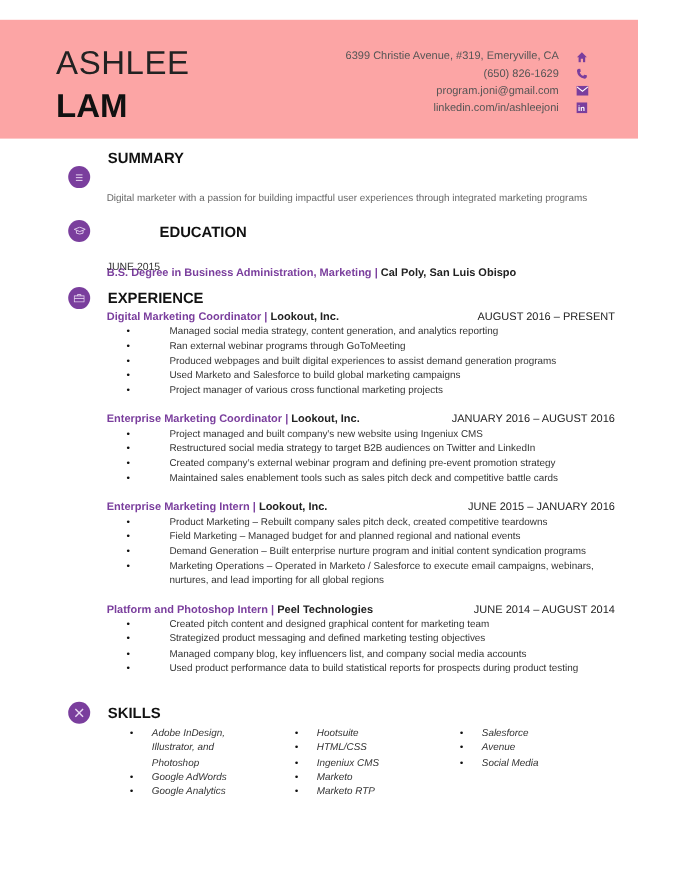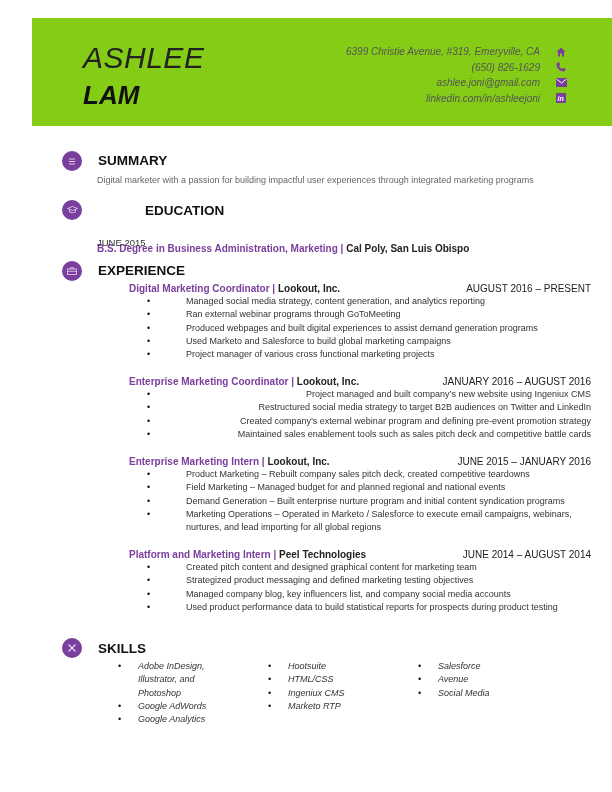--- a/index.html
+++ b/index.html
@@ -1,30 +1,30 @@
 <!DOCTYPE html>
 <html><head>
 <meta charset="utf-8">
 <style>
   html, body { margin:0; padding:0; background:#ffffff; }
   body { width:612px; height:792px; position:relative; font-family:"Liberation Sans", sans-serif; color:#222; overflow:hidden; }
-  .header { position:absolute; left:32px; top:18px; width:580px; height:108px; background:#84cc16;font-style:italic; }
+  .header { position:absolute; left:0; top:18px; width:580px; height:108px; background:#fca5a5; }
   .name-first { position:absolute; left:51px; top:23px; font-size:30px; font-weight:300; color:#222; letter-spacing:0.5px; }
-  .name-last { position:absolute; left:51px; top:62px; font-size:26px; font-weight:700; color:#111; }
+  .name-last { position:absolute; left:51px; top:62px; font-size:30px; font-weight:700; color:#111; }
   .contact { position:absolute; right:44px; top:26px; text-align:right; font-size:10px; color:#555; line-height:15.5px; }
   .contact-row { display:flex; justify-content:flex-end; align-items:center; }
   .cicon { width:14px; margin-left:14px; display:inline-flex; justify-content:center; color:#7a3e9d; }
   .section-icon { position:absolute; left:62px; width:20px; height:20px; border-radius:50%; background:#7a3e9d; display:flex; align-items:center; justify-content:center; }
   .section-title { position:absolute; left:98px; font-size:13.5px; font-weight:700; color:#111; }
   .summary-text { position:absolute; left:97px; top:175px; font-size:9px; color:#666; }
   .edu-degree { position:absolute; left:97px; top:223px; font-size:10px; font-weight:700;margin-top:20px; }
   .purple { color:#7a3e9d; }
   .dark { color:#222; }
   .edu-date { position:absolute; left:97px; top:237px; font-size:9.5px; color:#333; }
-  .job { position:absolute; left:97px; width:462px;margin-left:32px; }
+  .job { position:absolute; left:97px; width:462px; }
   .job-head { display:flex; justify-content:space-between; font-size:10px; font-weight:700; }
   .job-date { font-weight:400; font-size:10px; color:#222; }
   .job ul { margin:1px 0 0 0; padding:0 0 0 33px; list-style:none; }
   .job li { position:relative; font-size:9px; color:#333; line-height:13.3px;padding-left:24px; }
   .job li::before { content:"•"; position:absolute; left:-15px; color:#111; }
   .skills { position:absolute; left:118px; top:660px; display:flex;font-style:italic; }
   .skills ul { list-style:none; margin:0; padding:0; }
   .skills li { position:relative; padding-left:20px; font-size:9px; color:#333; line-height:13.3px; }
   .skills li::before { content:"•"; position:absolute; left:0; color:#111; }
   .sk1 { width:150px; } .sk2 { width:150px; } .sk3 { width:140px; }
@@ -46,21 +46,21 @@
     </div>
     <div class="contact-row">
       <span>(650) 826-1629</span>
       <span class="cicon">
         <svg width="10" height="10" viewBox="0 0 10 10">
             <path d="M2 0.5 L3.5 0.5 L4 3 L3 3.8 Q4 6 6.2 7 L7 6 L9.5 6.5 L9.5 8 Q9 9.5 7.5 9.5 Q1 8.5 0.5 2.5 Q0.5 1 2 0.5 Z" fill="#7a3e9d"></path>
           </svg>
       </span>
     </div>
     <div class="contact-row">
-      <span>ashlee.joni@gmail.com</span>
+      <span>program.joni@gmail.com</span>
       <span class="cicon">
         <svg width="11" height="9" viewBox="0 0 11 9">
             <rect x="0" y="0" width="11" height="9" fill="#7a3e9d"></rect>
             <path d="M0.5 1 L5.5 5 L10.5 1" stroke="#fff" stroke-width="1" fill="none"></path>
           </svg>
       </span>
     </div>
     <div class="contact-row">
       <span>linkedin.com/in/ashleejoni</span>
       <span class="cicon">
@@ -71,21 +71,21 @@
       </span>
     </div>
   </div>
 </div>
 
 <div class="section-icon" style="top:151px;">
   <svg width="8" height="7" viewBox="0 0 8 7">
       <path d="M1 1H7M1 3.5H7M1 6H7" stroke="#e9d8f2" stroke-width="0.9"></path>
     </svg>
 </div>
-<div class="section-title" style="top:153px;">SUMMARY</div>
+<div class="section-title" style="top:136px;">SUMMARY</div>
 <div class="summary-text">Digital marketer with a passion for building impactful user experiences through integrated marketing programs</div>
 
 <div class="section-icon" style="top:200px;">
   <svg width="11" height="8" viewBox="0 0 11 8">
       <path d="M0.5 2.5 L5.5 0.5 L10.5 2.5 L5.5 4.5 Z" fill="none" stroke="#e9d8f2" stroke-width="0.8"></path>
       <path d="M2.5 3.5 V6 Q5.5 7.5 8.5 6 V3.5" fill="none" stroke="#e9d8f2" stroke-width="0.8"></path>
     </svg>
 </div>
 <div class="section-title" style="top:203px;padding-left:47px;">EDUCATION</div>
 <div class="edu-degree">
@@ -108,21 +108,21 @@
   </div>
   <ul>
     <li>Managed social media strategy, content generation, and analytics reporting</li>
     <li>Ran external webinar programs through GoToMeeting</li>
     <li>Produced webpages and built digital experiences to assist demand generation programs</li>
     <li>Used Marketo and Salesforce to build global marketing campaigns</li>
     <li>Project manager of various cross functional marketing projects</li>
   </ul>
 </div>
 
-<div class="job" style="top:376px;text-align:right;">
+<div class="job" style="top:376px;">
   <div class="job-head">
     <span><span class="purple">Enterprise Marketing Coordinator</span><span class="purple"> | </span><span class="dark">Lookout, Inc.</span></span>
     <span class="job-date">JANUARY 2016 – AUGUST 2016</span>
   </div>
   <ul>
     <li>Project managed and built company’s new website using Ingeniux CMS</li>
     <li>Restructured social media strategy to target B2B audiences on Twitter and LinkedIn</li>
     <li>Created company’s external webinar program and defining pre-event promotion strategy</li>
     <li>Maintained sales enablement tools such as sales pitch deck and competitive battle cards</li>
   </ul>
@@ -136,21 +136,21 @@
   <ul>
     <li>Product Marketing – Rebuilt company sales pitch deck, created competitive teardowns</li>
     <li>Field Marketing – Managed budget for and planned regional and national events</li>
     <li>Demand Generation – Built enterprise nurture program and initial content syndication programs</li>
     <li>Marketing Operations – Operated in Marketo / Salesforce to execute email campaigns, webinars, nurtures, and lead importing for all global regions</li>
   </ul>
 </div>
 
 <div class="job" style="top:549px;">
   <div class="job-head">
-    <span><span class="purple">Platform and Marketing Intern</span><span class="purple"> | </span><span class="dark">Peel Technologies</span></span>
+    <span><span class="purple">Platform and Photoshop Intern</span><span class="purple"> | </span><span class="dark">Peel Technologies</span></span>
     <span class="job-date">JUNE 2014 – AUGUST 2014</span>
   </div>
   <ul>
     <li>Created pitch content and designed graphical content for marketing team</li>
     <li>Strategized product messaging and defined marketing testing objectives</li>
     <li>Managed company blog, key influencers list, and company social media accounts</li>
     <li>Used product performance data to build statistical reports for prospects during product testing</li>
   </ul>
 </div>
 
@@ -163,20 +163,21 @@
 <div class="skills">
   <ul class="sk1">
     <li style="width:90px;">Adobe InDesign, Illustrator, and Photoshop</li>
     <li>Google AdWords</li>
     <li>Google Analytics</li>
   </ul>
   <ul class="sk2">
     <li>Hootsuite</li>
     <li>HTML/CSS</li>
     <li>Ingeniux CMS</li>
+    <li>Marketo</li>
     <li>Marketo RTP</li>
   </ul>
   <ul class="sk3">
     <li>Salesforce</li>
     <li>Avenue</li>
     <li>Social Media</li>
   </ul>
 </div>
 
 </body></html>

